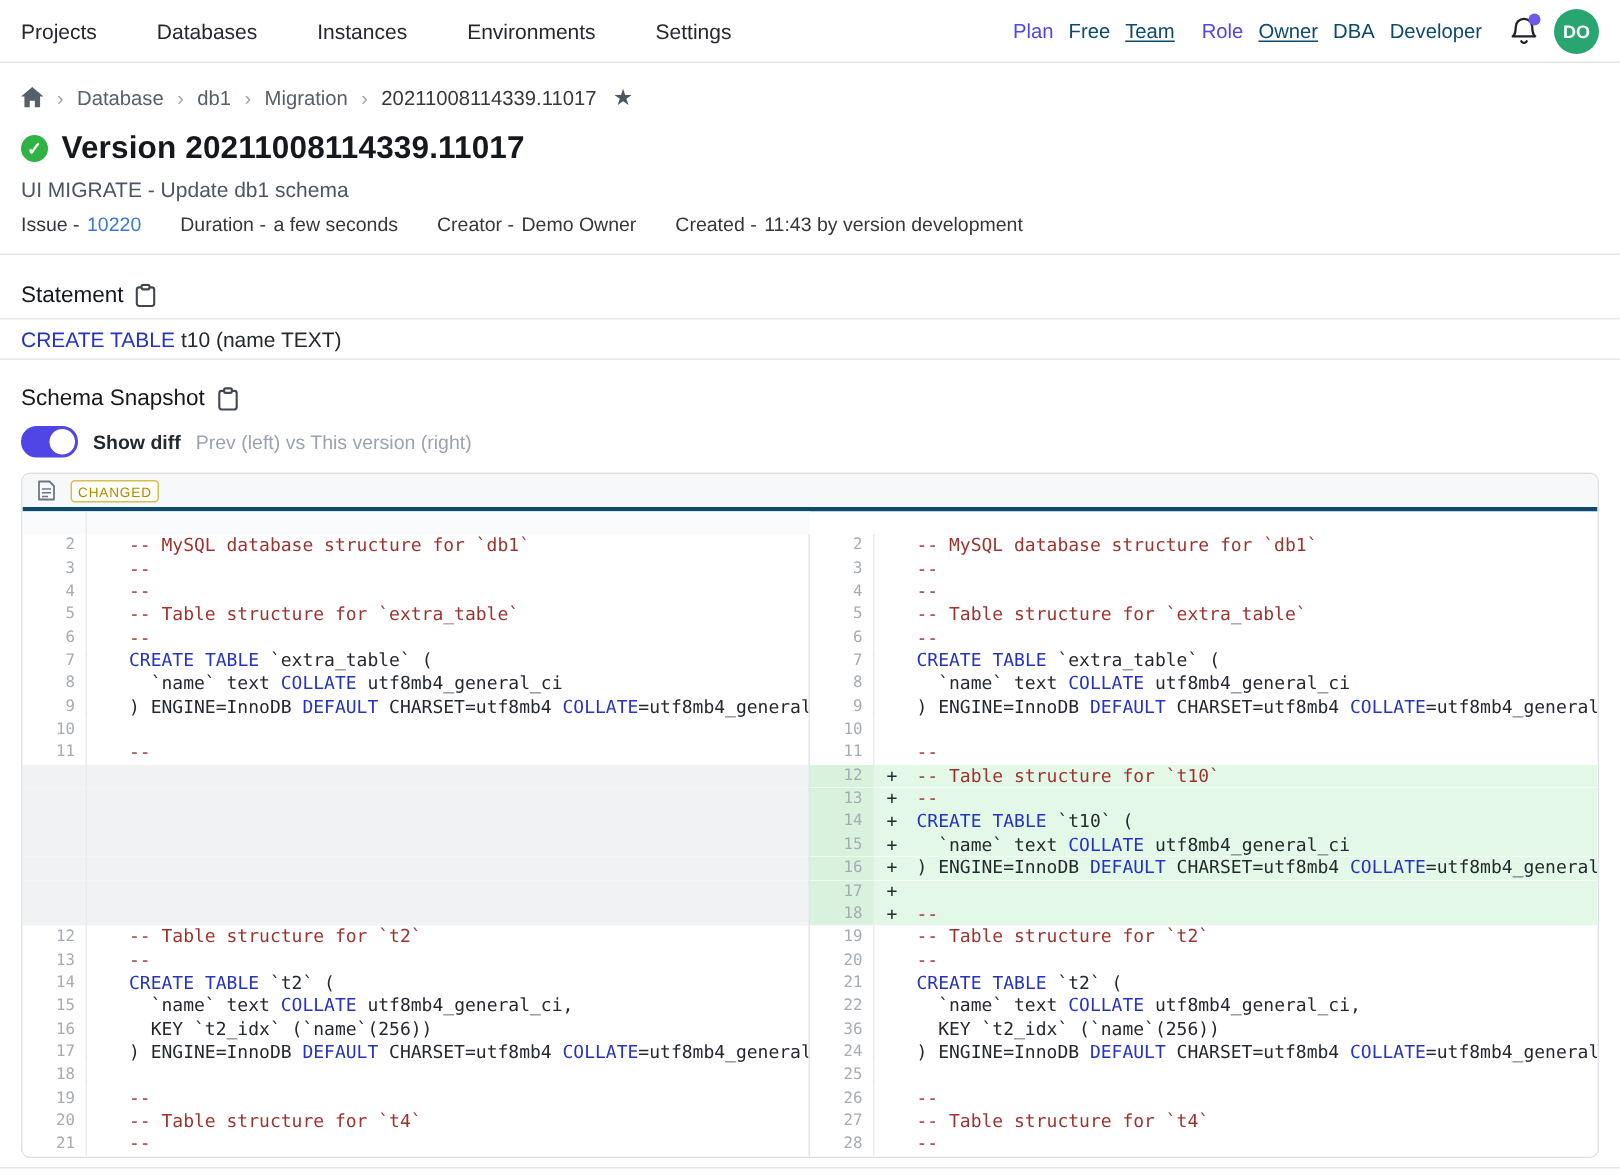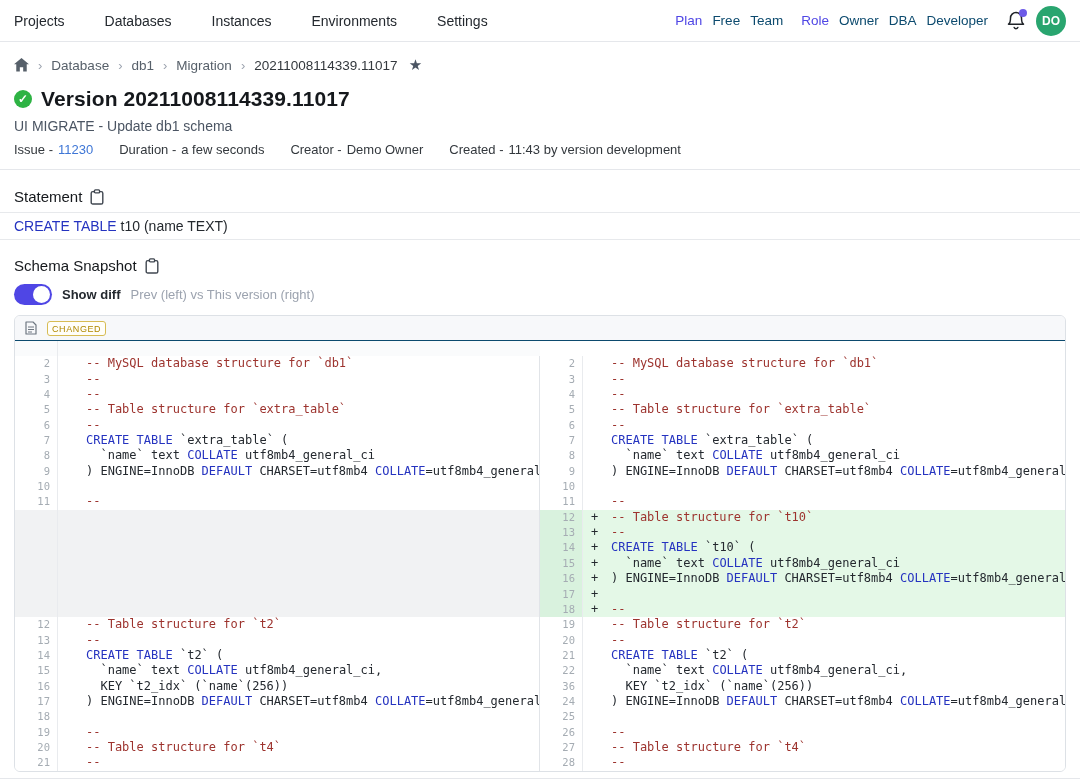--- a/index.html
+++ b/index.html
@@ -8,21 +8,21 @@
 
   
   .topnav { height:42px; border-bottom:1px solid #e5e7eb; display:flex; align-items:center;
             justify-content:space-between; padding:0 14px; }
   .nav-left { display:flex; gap:40px; }
   .nav-item { font-size:14px; font-weight:500; color:#24292f; cursor:pointer; }
   .nav-right { display:flex; align-items:center; gap:10px; font-size:13.5px; }
   .nav-group { display:flex; gap:10px; }
   .nav-label { color:var(--accent,#4f46e5); }
   .nav-opt { color:#0c4a6e; cursor:pointer; }
-  .nav-opt.active { text-underline-offset:2px; }
+  .nav-opt.active { text-decoration:underline; text-underline-offset:2px; }
   .bell-wrap { position:relative; margin-left:8px; cursor:pointer; width:20px; height:22px; }
   .bell-dot { position:absolute; top:-1px; right:-1px; width:8px; height:8px; border-radius:50%;
               background:var(--bell-dot,#6d5be8); }
   .avatar { width:30px; height:30px; border-radius:50%; background:var(--avatar-green,#29a56f);
             color:#fff; font-size:12px; font-weight:700; display:flex; align-items:center;
             justify-content:center; cursor:pointer; }
 
   
   .breadcrumb { display:flex; align-items:center; gap:9px; margin:13px 14px 0; height:20px;
                 font-size:13.5px; color:#57606a; }
@@ -56,21 +56,21 @@
   .toggle-row { display:flex; align-items:center; gap:10px; margin:9px 14px 0; height:22px; }
   .toggle { width:38px; height:21px; border-radius:11px; background:var(--accent,#4f46e5);
             position:relative; cursor:pointer; flex:none; }
   .toggle-knob { position:absolute; top:2px; right:2px; width:17px; height:17px; border-radius:50%;
                  background:#fff; }
   .toggle-label { font-size:13px; font-weight:700; color:#24292f; }
   .toggle-desc { font-size:13px; color:#9ca3af; }
 
   
   .diff-card { margin:10px 14px 0; border:1px solid #dde1e6; border-radius:6px; overflow:hidden; }
-  .diff-header { height:25px; background:#f7f8fa; border-bottom:1px solid #0c4a6e;
+  .diff-header { height:25px; background:#f7f8fa; border-bottom:3px solid #0c4a6e;
                  display:flex; align-items:center; gap:10px; padding:0 10px; }
   .changed-badge { font-size:9px; font-weight:500; letter-spacing:.6px; color:var(--badge-text,#b08800);
                    border:1px solid var(--badge-border,#d7bc54); border-radius:3px; padding:2px 4px 1px;
                    background:#fffef9; }
   .diff-body { background:#fff; }
   .drow { display:flex; height:15.35px; }
   .dside { width:50%; display:flex; overflow:hidden; }
   .dside.left { border-right:1px solid #e1e4e8; }
   .dgut { width:43px; flex:none; text-align:right; padding-right:7px;
           font-family:"DejaVu Sans Mono", monospace; font-size:10.5px; line-height:15.35px;
@@ -140,21 +140,21 @@
 </nav>
 
 <div class="title-row">
   <span class="check-circle">✓</span>
   <h1 class="page-title">Version 20211008114339.11017</h1>
 </div>
 <div class="subtitle">UI MIGRATE - Update db1 schema</div>
 <div class="meta-row">
   <span class="meta-item">
     <span>Issue -</span>
-    <span class="meta-link">11230</span>
+    <span class="meta-link">10220</span>
   </span>
   <span class="meta-item">
     <span>Duration -</span>
     <span>a few seconds</span>
   </span>
   <span class="meta-item">
     <span>Creator -</span>
     <span>Demo Owner</span>
   </span>
   <span class="meta-item">

